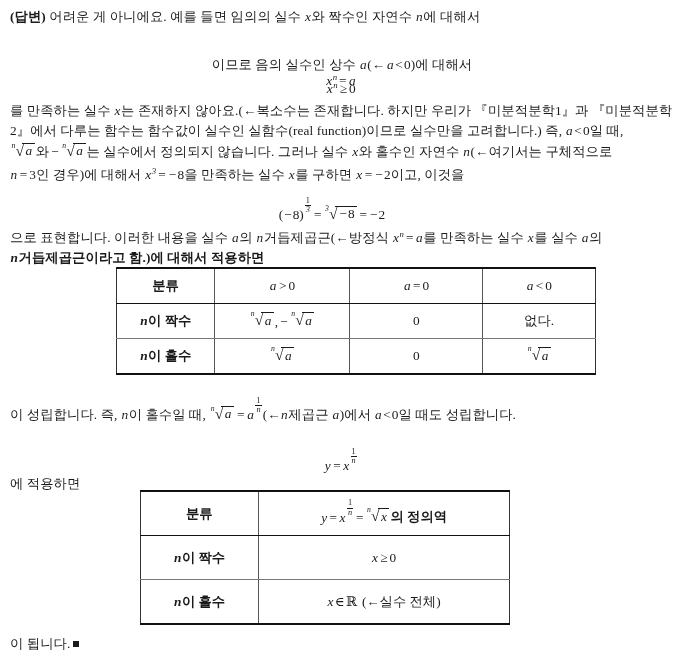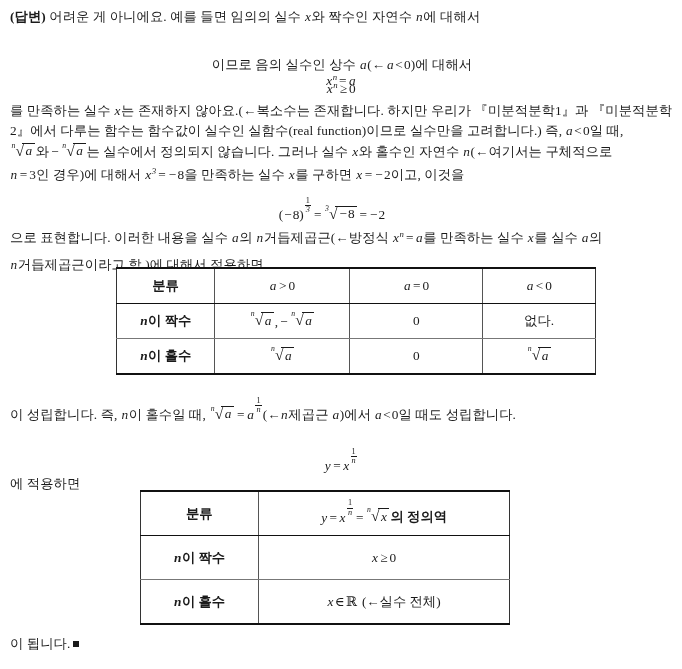--- a/index.html
+++ b/index.html
@@ -209,21 +209,21 @@
   </div>
 
   <div class="eq shift" style="top:198px;">
     <span class="rm">(</span><span class="mo tight">−</span><span class="mn">8</span><span class="rm">)</span><span class="fracsup"><span class="num">1</span><span class="den rm">3</span></span><span class="mo">=</span><span class="radical"><span class="idx rm">3</span><span class="sign">√</span><span class="rad-body"><span class="mo tight">−</span><span class="mn">8</span></span></span><span class="mo">=</span><span class="mo tight">−</span><span class="mn">2</span>
   </div>
 
   <div class="line" style="top:231px;">
     <span>으로 표현합니다. 이러한 내용을 실수 </span><span class="mi">a</span><span>의 </span><span class="mi">n</span><span>거듭제곱근(</span><span class="arrow">←</span><span>방정식 </span><span class="mi">x</span><sup class="sm">n</sup><span class="mo">=</span><span class="mi">a</span><span>를 만족하는 실수 </span><span class="mi">x</span><span>를 실수 </span><span class="mi">a</span><span>의</span>
   </div>
 
-  <div class="line" style="top:258px;">
+  <div class="line" style="top:251px;font-weight:bold;">
     <span class="mi">n</span><span>거듭제곱근이라고 함.)에 대해서 적용하면</span>
   </div>
 
   <table class="tbl" id="t1">
     <tbody>
         <tr class="hdr">
       <td class="c0 first">분류</td>
       <td class="c1 plain"><span class="mi">a</span><span class="mo">&gt;</span><span class="mn">0</span></td>
       <td class="c2 plain"><span class="mi">a</span><span class="mo">=</span><span class="mn">0</span></td>
       <td class="c3 plain lastcol"><span class="mi">a</span><span class="mo">&lt;</span><span class="mn">0</span></td>

